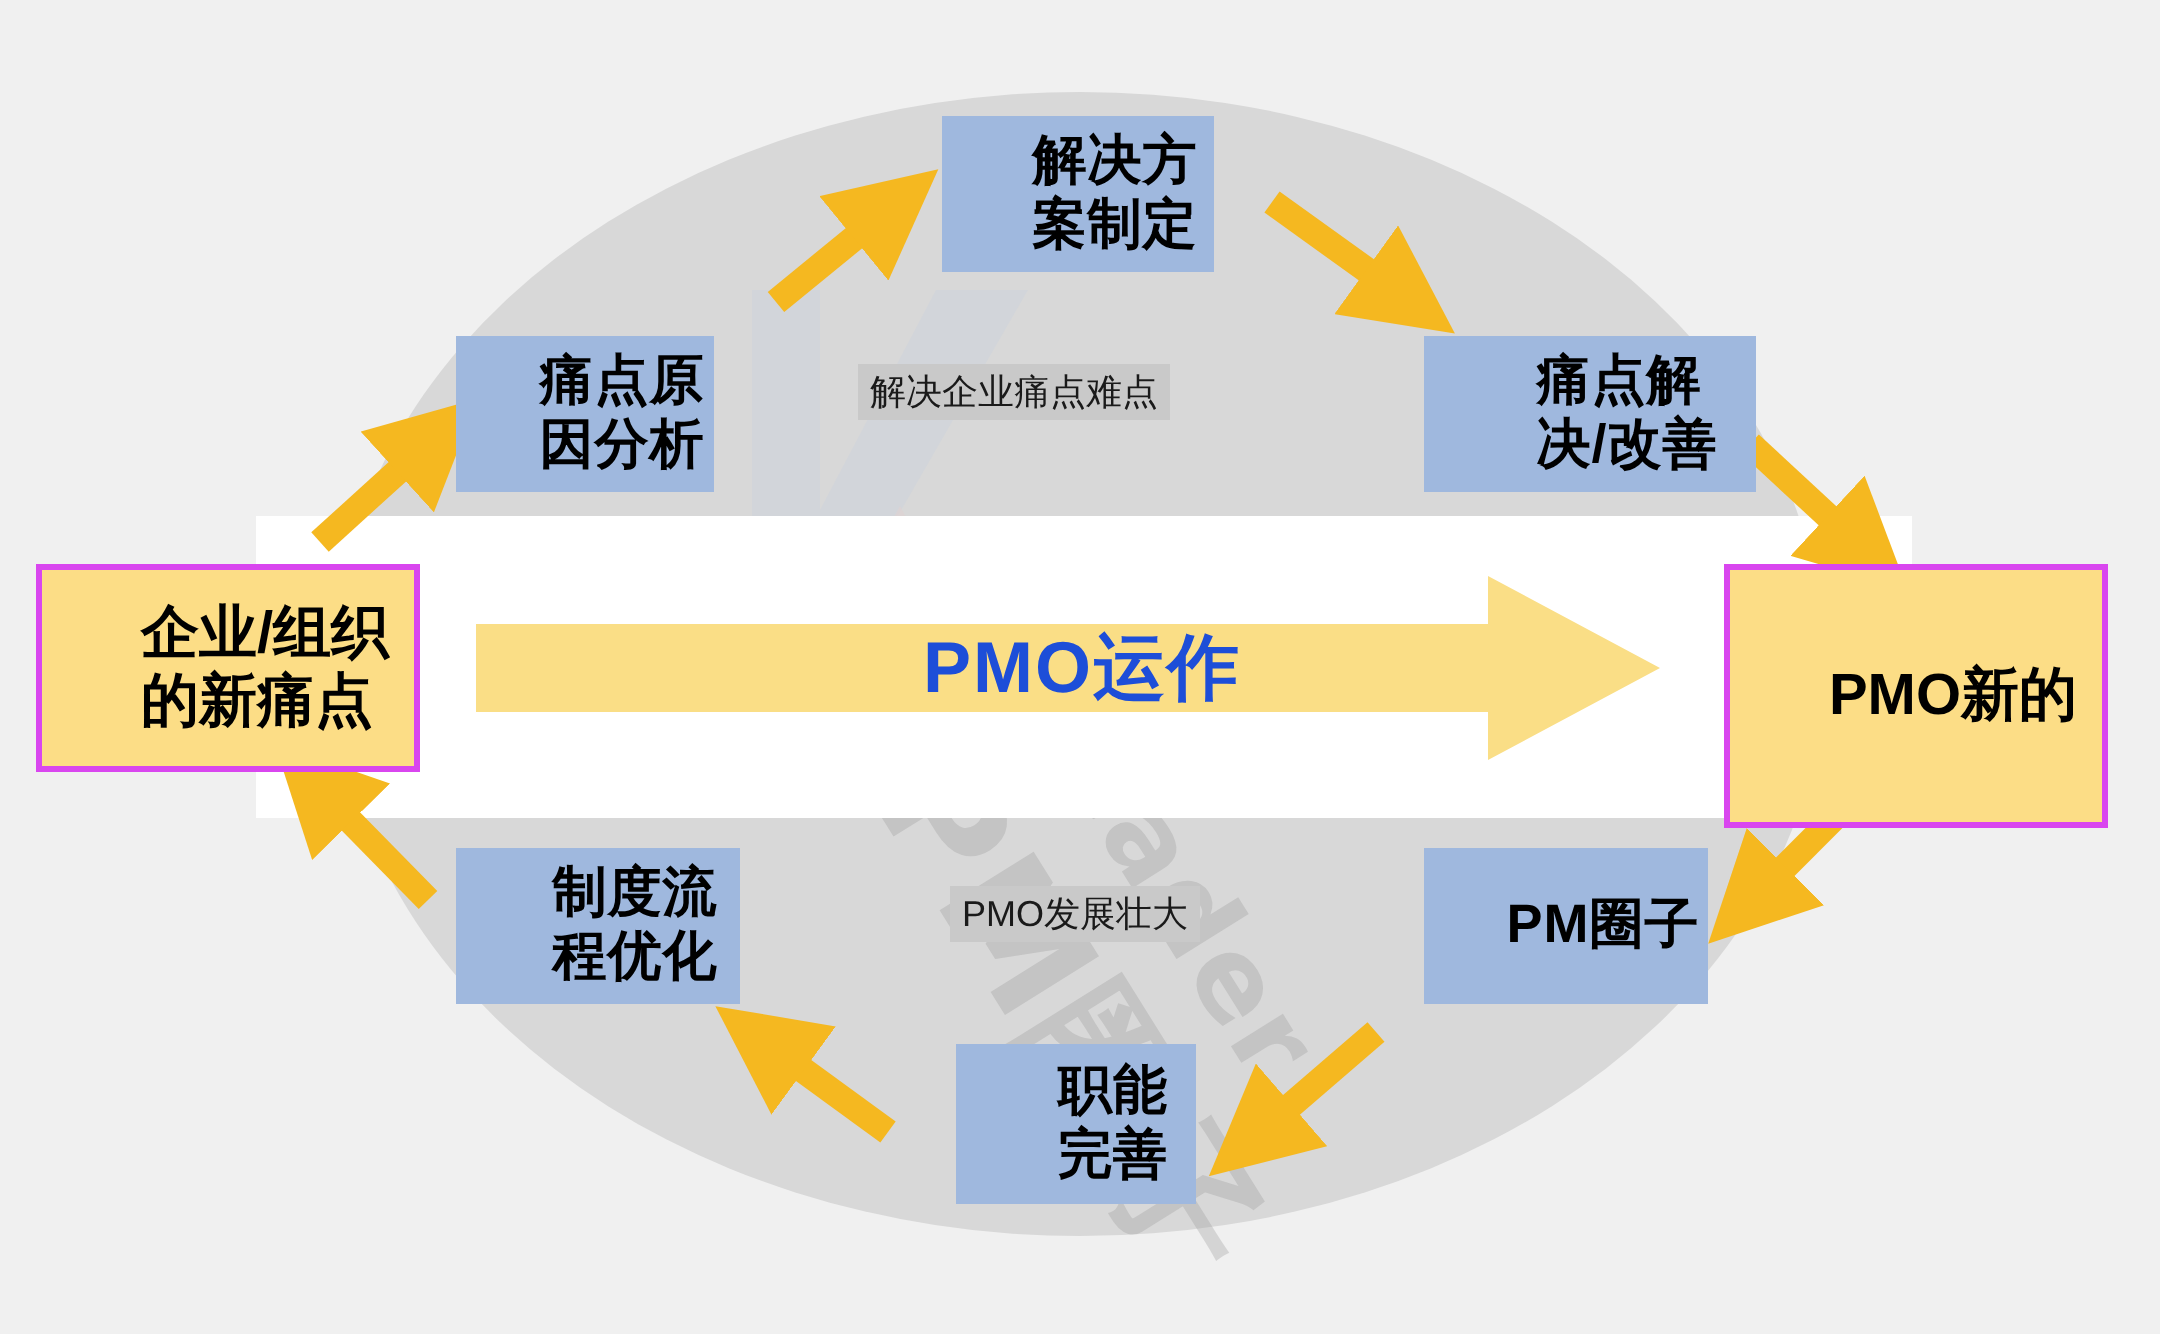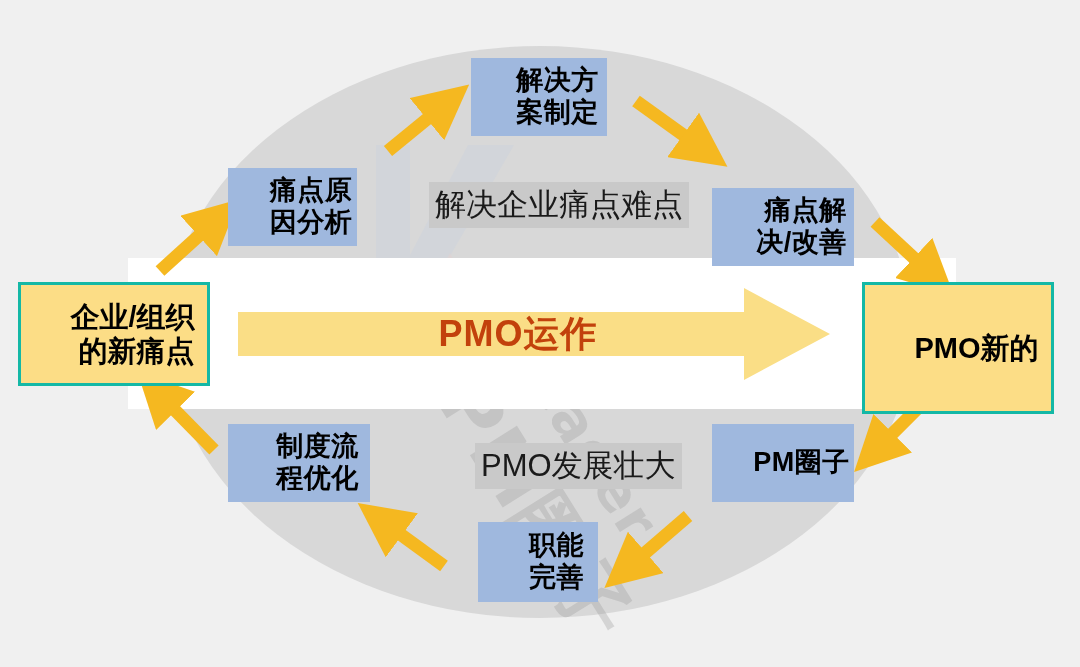--- a/index.html
+++ b/index.html
@@ -76,42 +76,42 @@
     height: 151px;
     background: #ffffff;
   }
 
   
   .node {
     position: absolute;
     display: flex;
     align-items: center;
     justify-content: center;
-    text-align: right;
+    text-align: left;
     color: #000000;
     font-weight: bold;
     line-height: 1.18;
     box-sizing: border-box;
     padding-left: 37px;
   }
   .node-blue {
     background: #9fb8de;
     font-size: 27px;
     letter-spacing: 0.5px;
   }
   .node-yellow {
     background: #fcdd86;
-    border: 3px solid #14b8a6;
+    border: 3px solid #d946ef;
     font-size: 29px;
   }
 
   
   #node-solution-design { left: 471px; top: 58px;  width: 136px; height: 78px; }
   #node-cause-analysis  { left: 228px; top: 168px; width: 129px; height: 78px; }
-  #node-pain-resolved   { left: 712px; top: 168px; width: 142px; height: 78px; margin-top: 20px; }
+  #node-pain-resolved   { left: 712px; top: 168px; width: 166px; height: 78px; }
   #node-process-opt     { left: 228px; top: 424px; width: 142px; height: 78px; }
   #node-pmo-capability  { left: 712px; top: 424px; width: 142px; height: 78px; }
   #node-function-improve{ left: 478px; top: 522px; width: 120px; height: 80px; }
 
   #node-enterprise-pain { left: 18px;  top: 282px; width: 192px; height: 104px; }
   #node-pmo-new-value   { left: 862px; top: 282px; width: 192px; height: 132px; }
 
   
   .center-arrow-wrap {
     position: absolute;
@@ -124,30 +124,31 @@
   .center-arrow-label {
     position: absolute;
     left: 0; top: 0;
     width: 560px;
     height: 92px;
     display: flex;
     align-items: center;
     justify-content: center;
     font-size: 36px;
     font-weight: bold;
-    color: #c2410c;
+    color: #1d4ed8;
     letter-spacing: 1px;
+    padding-left: 23px;
   }
 
   
   .caption {
     position: absolute;
     background: #c9c9c9;
     color: #1a1a1a;
-    font-size: 31px;
+    font-size: 18px;
     padding: 2px 6px;
     white-space: nowrap;
   }
   #caption-top    { left: 429px; top: 182px; }
   #caption-bottom { left: 455px; top: 443px; margin-left: 20px; }
 
   
   .arrows {
     position: absolute;
     left: 0; top: 0;

